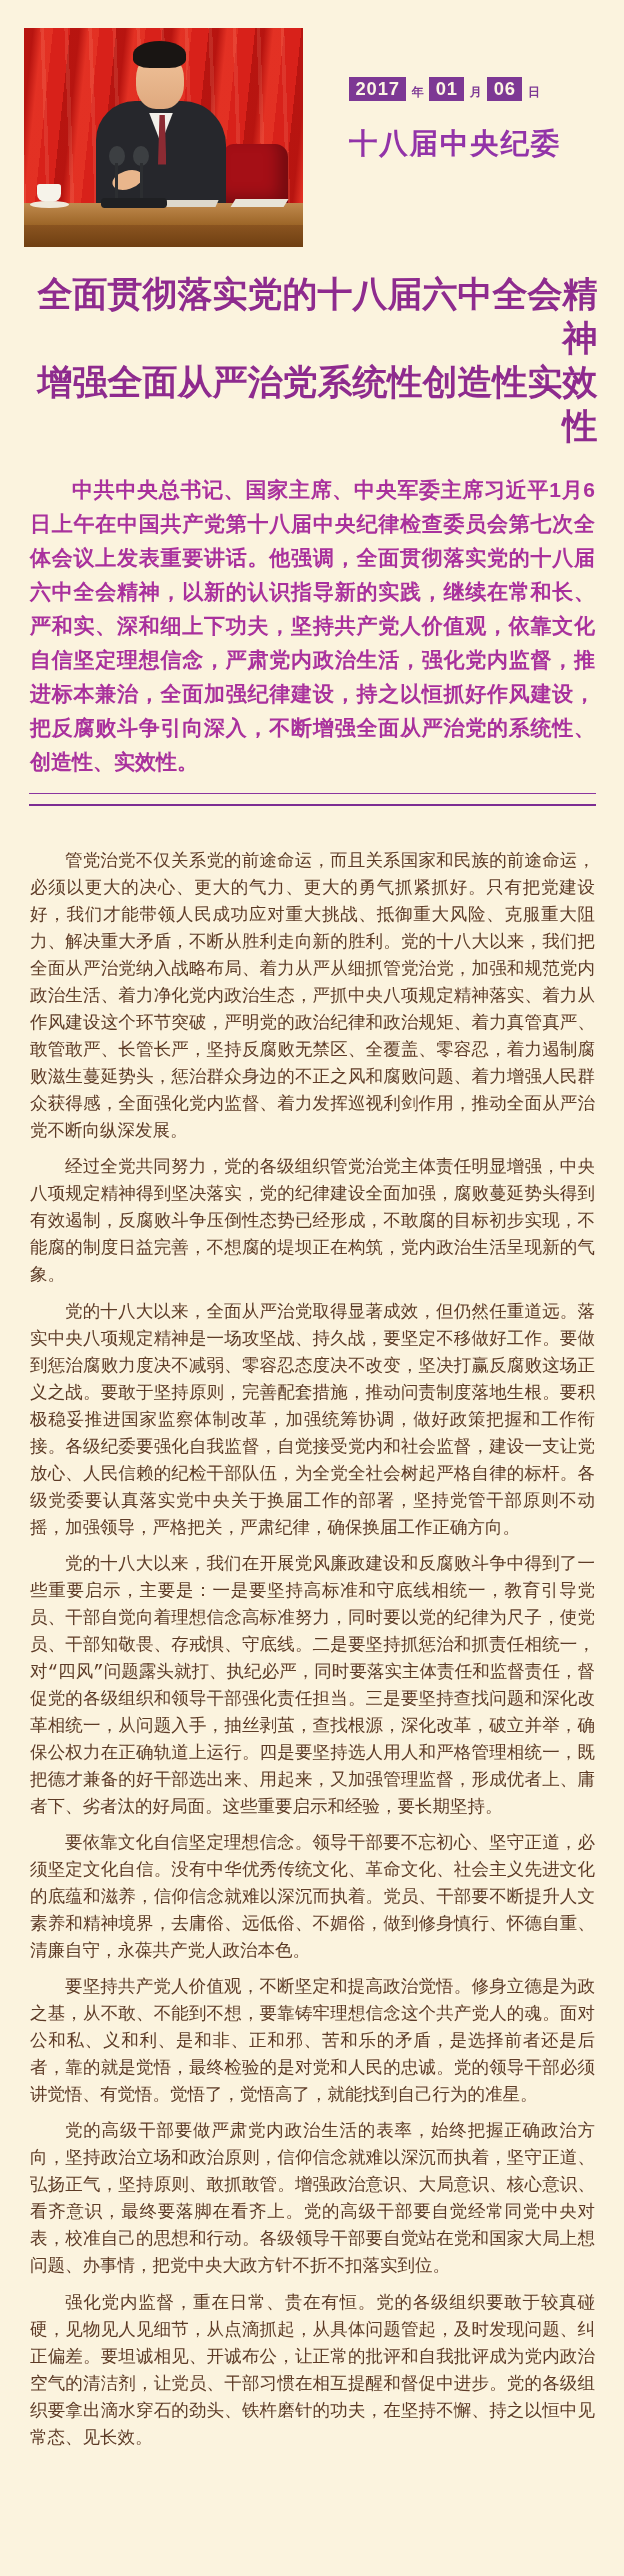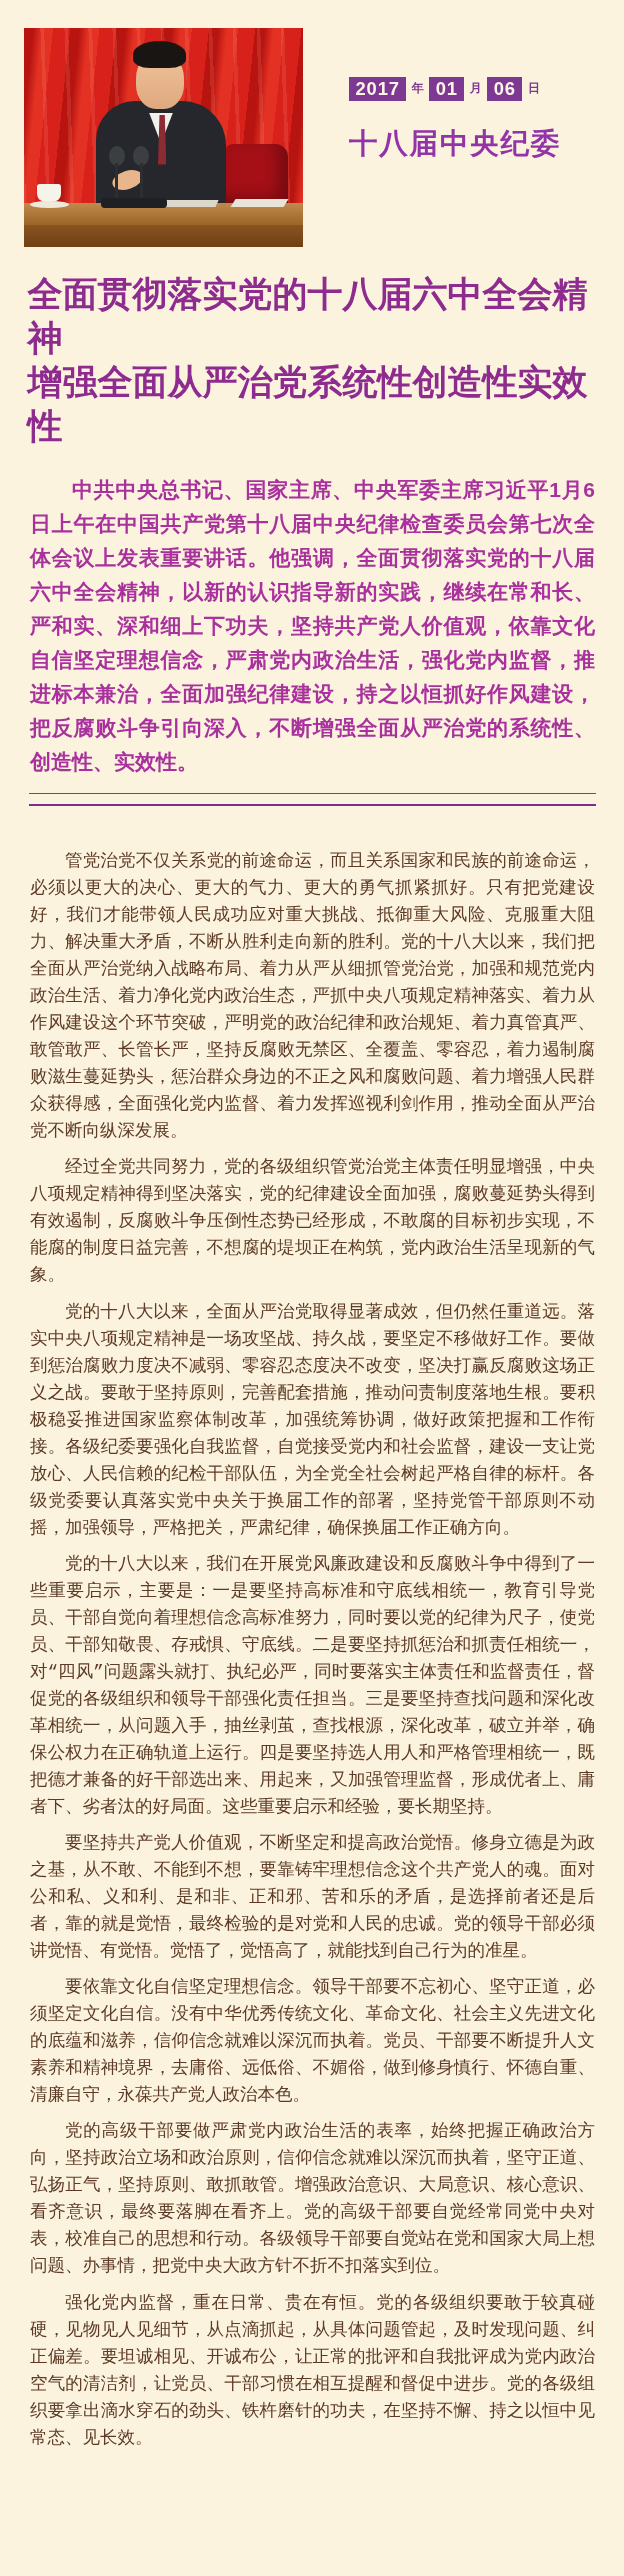--- a/index.html
+++ b/index.html
@@ -46,29 +46,29 @@
   .mic-base{position:absolute;left:77px;top:170px;width:66px;height:10px;background:#1f2023;border-radius:3.7px;}
   .cup{position:absolute;left:13px;top:156px;width:24px;height:18.4px;
     background:#f6f3ea;border-radius:2.8px 2.8px 8.3px 8.3px;}
   .saucer{position:absolute;left:5.5px;top:173px;width:39px;height:7.3px;background:#efe9da;border-radius:50%;}
   .papers{position:absolute;left:209px;top:171px;width:53px;height:8.3px;
     background:#e8e4d8;transform:skewX(-32deg);}
   .paper2{position:absolute;left:138px;top:172px;width:55px;height:7.3px;
     background:#ddd8cc;transform:skewX(-24deg);}
 
   .head-right{margin-left:46px;}
-  .date-row{margin-top:49px;display:flex;align-items:center;gap:5.5px;}
+  .date-row{margin-top:49px;display:flex;align-items:flex-end;gap:5.5px;}
   .date-box{background:#7d3894;color:#fdf6e4;font-weight:700;font-size:18.4px;
     line-height:24px;padding:0 6.4px;letter-spacing:0.9px;}
   .date-unit{color:#7d3894;font-weight:700;font-size:12px;}
   .session{margin-top:25px;font-size:28.5px;line-height:34px;font-weight:700;
     color:#9233a8;letter-spacing:1.8px;}
 
   
-  .title{margin:26px 27.6px 0;text-align:left;font-weight:700;
+  .title{margin:26px 27.6px 0;text-align:right;font-weight:700;
     font-size:35px;line-height:44px;color:#8e2b8e;letter-spacing:0;}
 
   
   .intro{margin:24px 30px 1px;font-size:21px;line-height:34px;font-weight:700;
     color:#a9319d;text-align:justify;text-indent:2em;}
 
   
   .divider{margin:14.7px 29px 0;}
   .rule1{border-top:1.8px solid #8b35a0;}
   .rule2{margin-top:10px;border-top:2.8px solid #7c2d92;}
@@ -129,18 +129,18 @@
 <div class="divider">
   <div class="rule1"></div>
   <div class="rule2"></div>
 </div>
 
 <div class="article serif">
   <p>管党治党不仅关系党的前途命运，而且关系国家和民族的前途命运，必须以更大的决心、更大的气力、更大的勇气抓紧抓好。只有把党建设好，我们才能带领人民成功应对重大挑战、抵御重大风险、克服重大阻力、解决重大矛盾，不断从胜利走向新的胜利。党的十八大以来，我们把全面从严治党纳入战略布局、着力从严从细抓管党治党，加强和规范党内政治生活、着力净化党内政治生态，严抓中央八项规定精神落实、着力从作风建设这个环节突破，严明党的政治纪律和政治规矩、着力真管真严、敢管敢严、长管长严，坚持反腐败无禁区、全覆盖、零容忍，着力遏制腐败滋生蔓延势头，惩治群众身边的不正之风和腐败问题、着力增强人民群众获得感，全面强化党内监督、着力发挥巡视利剑作用，推动全面从严治党不断向纵深发展。</p>
   <p>经过全党共同努力，党的各级组织管党治党主体责任明显增强，中央八项规定精神得到坚决落实，党的纪律建设全面加强，腐败蔓延势头得到有效遏制，反腐败斗争压倒性态势已经形成，不敢腐的目标初步实现，不能腐的制度日益完善，不想腐的堤坝正在构筑，党内政治生活呈现新的气象。</p>
   <p>党的十八大以来，全面从严治党取得显著成效，但仍然任重道远。落实中央八项规定精神是一场攻坚战、持久战，要坚定不移做好工作。要做到惩治腐败力度决不减弱、零容忍态度决不改变，坚决打赢反腐败这场正义之战。要敢于坚持原则，完善配套措施，推动问责制度落地生根。要积极稳妥推进国家监察体制改革，加强统筹协调，做好政策把握和工作衔接。各级纪委要强化自我监督，自觉接受党内和社会监督，建设一支让党放心、人民信赖的纪检干部队伍，为全党全社会树起严格自律的标杆。各级党委要认真落实党中央关于换届工作的部署，坚持党管干部原则不动摇，加强领导，严格把关，严肃纪律，确保换届工作正确方向。</p>
   <p>党的十八大以来，我们在开展党风廉政建设和反腐败斗争中得到了一些重要启示，主要是：一是要坚持高标准和守底线相统一，教育引导党员、干部自觉向着理想信念高标准努力，同时要以党的纪律为尺子，使党员、干部知敬畏、存戒惧、守底线。二是要坚持抓惩治和抓责任相统一，对“四风”问题露头就打、执纪必严，同时要落实主体责任和监督责任，督促党的各级组织和领导干部强化责任担当。三是要坚持查找问题和深化改革相统一，从问题入手，抽丝剥茧，查找根源，深化改革，破立并举，确保公权力在正确轨道上运行。四是要坚持选人用人和严格管理相统一，既把德才兼备的好干部选出来、用起来，又加强管理监督，形成优者上、庸者下、劣者汰的好局面。这些重要启示和经验，要长期坚持。</p>
+  <p>要依靠文化自信坚定理想信念。领导干部要不忘初心、坚守正道，必须坚定文化自信。没有中华优秀传统文化、革命文化、社会主义先进文化的底蕴和滋养，信仰信念就难以深沉而执着。党员、干部要不断提升人文素养和精神境界，去庸俗、远低俗、不媚俗，做到修身慎行、怀德自重、清廉自守，永葆共产党人政治本色。</p>
   <p>要坚持共产党人价值观，不断坚定和提高政治觉悟。修身立德是为政之基，从不敢、不能到不想，要靠铸牢理想信念这个共产党人的魂。面对公和私、义和利、是和非、正和邪、苦和乐的矛盾，是选择前者还是后者，靠的就是觉悟，最终检验的是对党和人民的忠诚。党的领导干部必须讲觉悟、有觉悟。觉悟了，觉悟高了，就能找到自己行为的准星。</p>
-  <p>要依靠文化自信坚定理想信念。领导干部要不忘初心、坚守正道，必须坚定文化自信。没有中华优秀传统文化、革命文化、社会主义先进文化的底蕴和滋养，信仰信念就难以深沉而执着。党员、干部要不断提升人文素养和精神境界，去庸俗、远低俗、不媚俗，做到修身慎行、怀德自重、清廉自守，永葆共产党人政治本色。</p>
   <p>党的高级干部要做严肃党内政治生活的表率，始终把握正确政治方向，坚持政治立场和政治原则，信仰信念就难以深沉而执着，坚守正道、弘扬正气，坚持原则、敢抓敢管。增强政治意识、大局意识、核心意识、看齐意识，最终要落脚在看齐上。党的高级干部要自觉经常同党中央对表，校准自己的思想和行动。各级领导干部要自觉站在党和国家大局上想问题、办事情，把党中央大政方针不折不扣落实到位。</p>
   <p>强化党内监督，重在日常、贵在有恒。党的各级组织要敢于较真碰硬，见物见人见细节，从点滴抓起，从具体问题管起，及时发现问题、纠正偏差。要坦诚相见、开诚布公，让正常的批评和自我批评成为党内政治空气的清洁剂，让党员、干部习惯在相互提醒和督促中进步。党的各级组织要拿出滴水穿石的劲头、铁杵磨针的功夫，在坚持不懈、持之以恒中见常态、见长效。</p>
 </div>
 
 
 </body></html>

